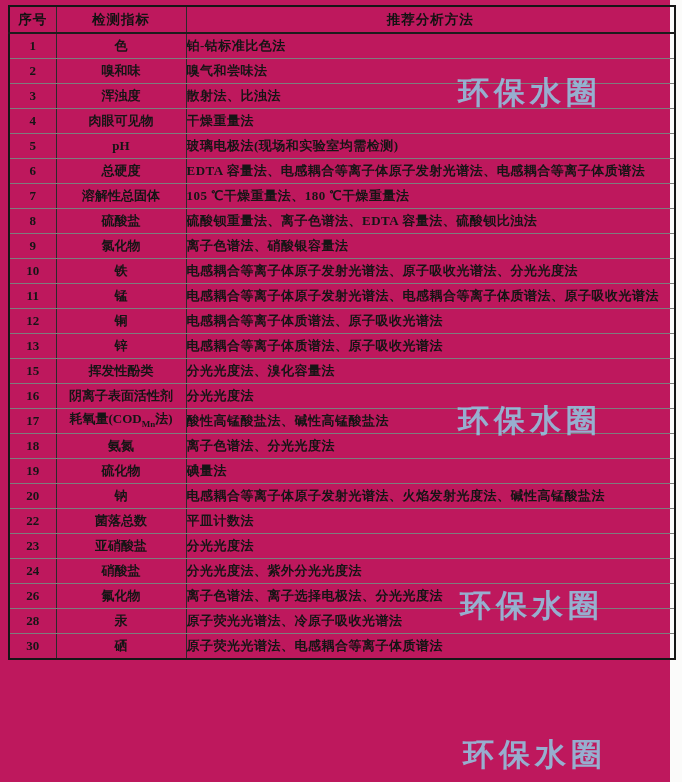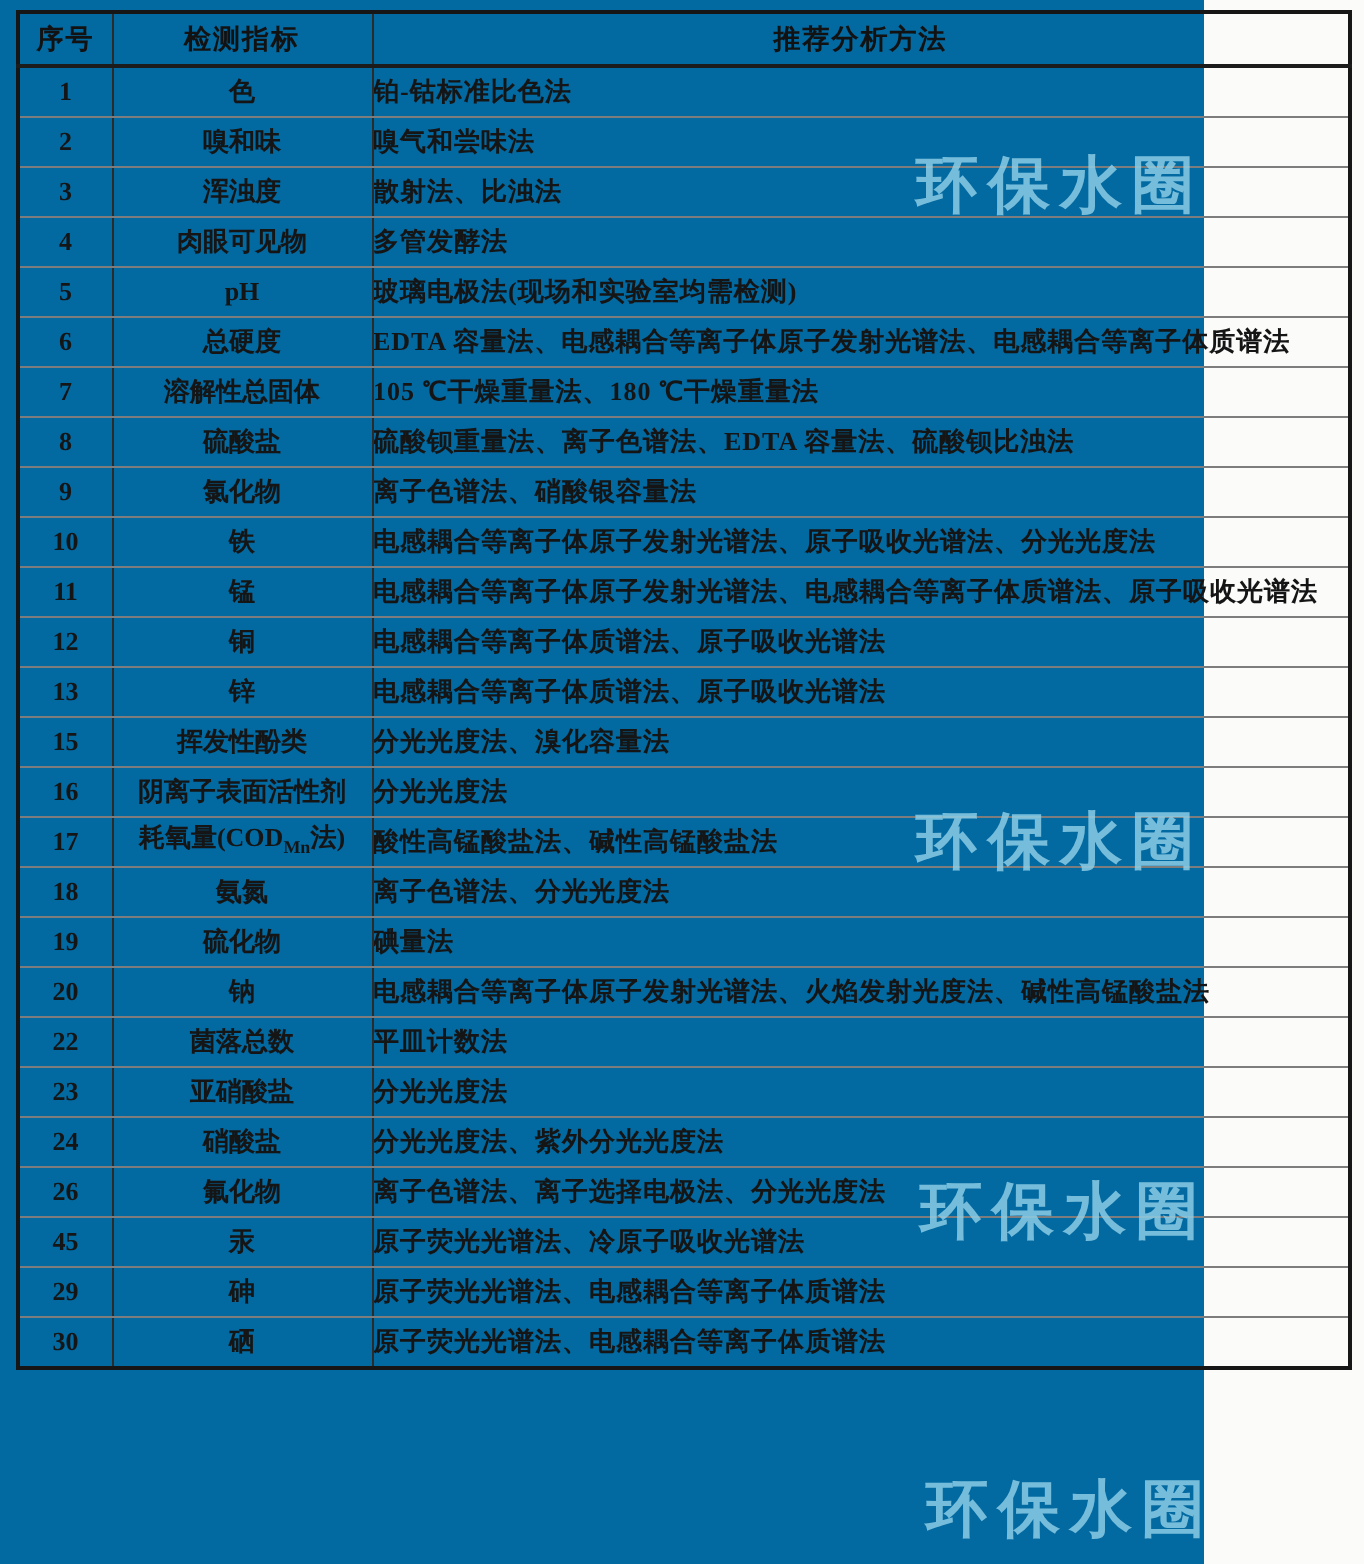--- a/index.html
+++ b/index.html
@@ -8,23 +8,23 @@
   }
   body {
     width: 682px;
     height: 782px;
     background: #fbfbfa;
     font-family: "Liberation Serif", "DejaVu Serif", serif;
     overflow: hidden;
   }
   .page {
     position: relative;
-    width: 602px;
+    width: 670px;
     height: 782px;
-    background: #0369a1;
+    background: #be185d;
   }
   table.doc-table {
     position: absolute;
     left: 8px;
     top: 5px;
     width: 666px;
     border-collapse: collapse;
     table-layout: fixed;
     border: 2px solid #161616;
   }
@@ -107,21 +107,21 @@
           <td class="c-met">嗅气和尝味法</td>
         </tr>
         <tr>
           <td class="c-no">3</td>
           <td class="c-ind">浑浊度</td>
           <td class="c-met">散射法、比浊法</td>
         </tr>
         <tr>
           <td class="c-no">4</td>
           <td class="c-ind">肉眼可见物</td>
-          <td class="c-met">多管发酵法</td>
+          <td class="c-met">干燥重量法</td>
         </tr>
         <tr>
           <td class="c-no">5</td>
           <td class="c-ind">pH</td>
           <td class="c-met">玻璃电极法(现场和实验室均需检测)</td>
         </tr>
         <tr>
           <td class="c-no">6</td>
           <td class="c-ind">总硬度</td>
           <td class="c-met">EDTA 容量法、电感耦合等离子体原子发射光谱法、电感耦合等离子体质谱法</td>
@@ -205,28 +205,23 @@
           <td class="c-no">24</td>
           <td class="c-ind">硝酸盐</td>
           <td class="c-met">分光光度法、紫外分光光度法</td>
         </tr>
         <tr>
           <td class="c-no">26</td>
           <td class="c-ind">氟化物</td>
           <td class="c-met">离子色谱法、离子选择电极法、分光光度法</td>
         </tr>
         <tr>
-          <td class="c-no">45</td>
+          <td class="c-no">28</td>
           <td class="c-ind">汞</td>
           <td class="c-met">原子荧光光谱法、冷原子吸收光谱法</td>
-        </tr>
-        <tr>
-          <td class="c-no">29</td>
-          <td class="c-ind">砷</td>
-          <td class="c-met">原子荧光光谱法、电感耦合等离子体质谱法</td>
         </tr>
         <tr>
           <td class="c-no">30</td>
           <td class="c-ind">硒</td>
           <td class="c-met">原子荧光光谱法、电感耦合等离子体质谱法</td>
         </tr>
       </tbody>
   </table>
 
   <div>

